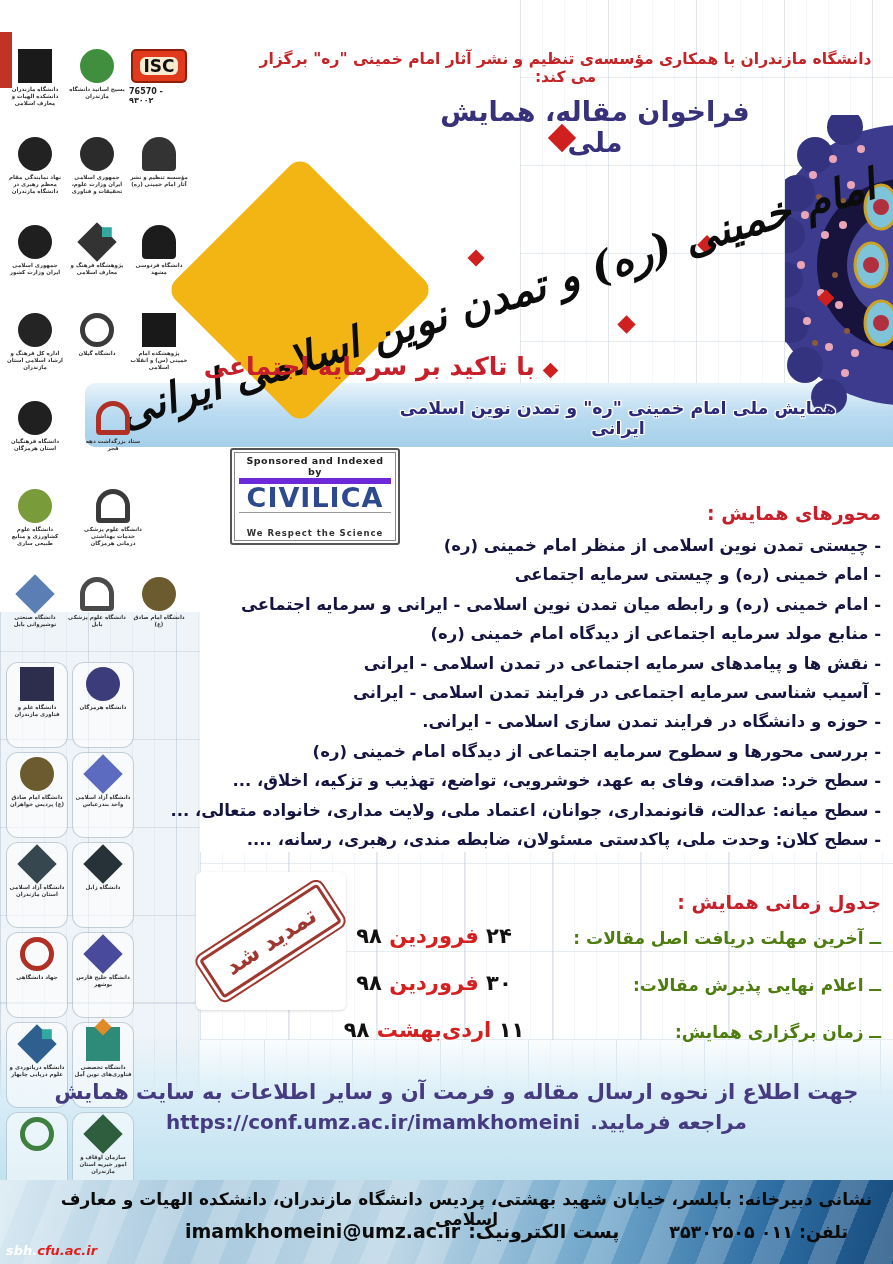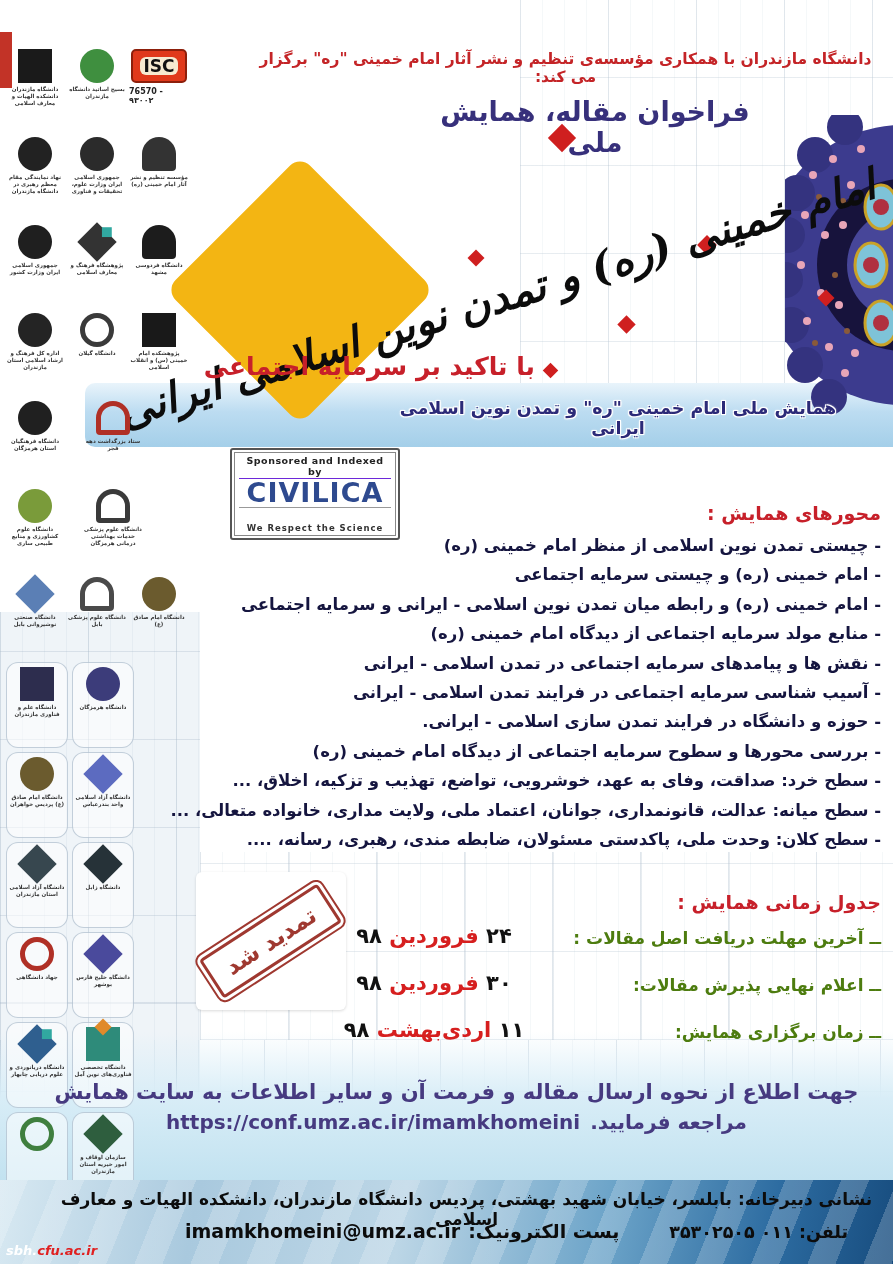--- a/index.html
+++ b/index.html
@@ -87,21 +87,21 @@
   .banner-text{
     position:absolute;right:35px;top:398px;width:480px;text-align:center;
     font-size:17.5px;font-weight:bold;color:#2c2a78;direction:rtl;z-index:6;
     text-shadow:0 0 3px #fff,0 0 3px #fff,1px 1px 0 #fff,-1px -1px 0 #fff,1px -1px 0 #fff,-1px 1px 0 #fff;
   }
   .civilica{
     position:absolute;left:230px;top:448px;width:170px;background:#fff;
     border:2px solid #555;border-radius:3px;padding:2px;z-index:6;box-sizing:border-box;
   }
   .civ-inner{border:1px solid #888;padding:2px 4px;text-align:center;}
-  .civ-top{font-size:9.5px;font-weight:bold;color:#222;letter-spacing:.5px;border-bottom:1px solid #6d28d9;padding-bottom:1px;}
+  .civ-top{font-size:9.5px;font-weight:bold;color:#222;letter-spacing:.5px;border-bottom:6px solid #6d28d9;padding-bottom:1px;}
   .civ-name{font-size:27px;font-weight:bold;color:#2e4a8f;line-height:1.05;letter-spacing:1px;}
   .civ-bot{font-size:8.5px;font-weight:bold;color:#333;letter-spacing:1px;border-top:1px solid #999;padding-top:15px;}
   .topics-heading,.schedule-heading{
     position:absolute;right:12px;font-size:19px;font-weight:bold;color:#c7202a;direction:rtl;z-index:6;
   }
   .topics-heading{top:502px;}
   .topics{position:absolute;right:12px;top:531px;width:610px;direction:rtl;z-index:6;}
   .topics .t{
     font-size:16.5px;font-weight:bold;color:#15153f;line-height:29.4px;
     white-space:nowrap;text-align:right;

